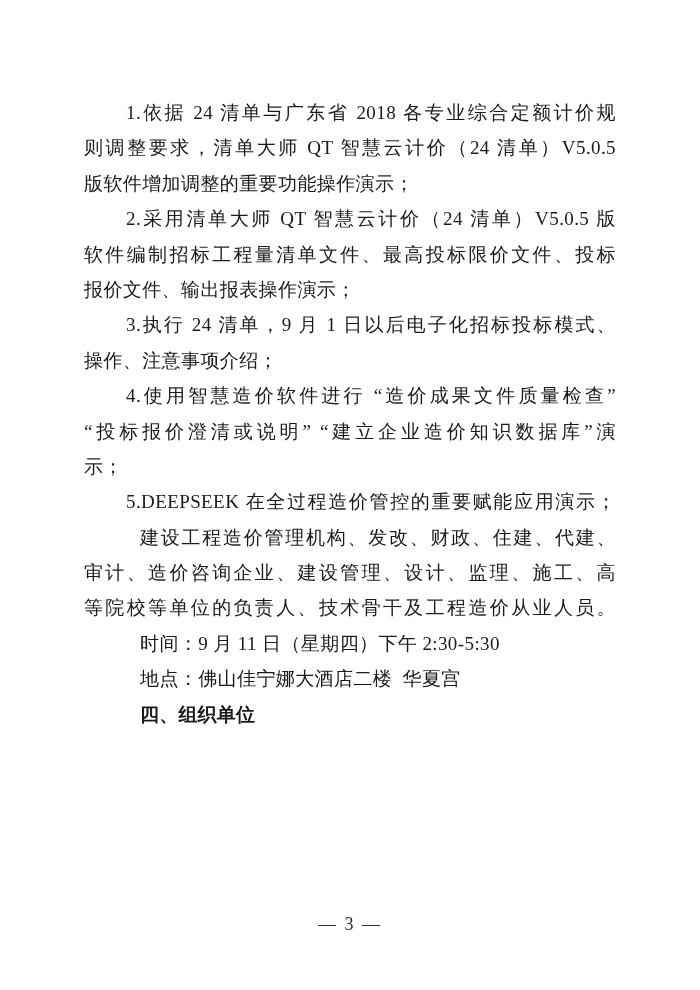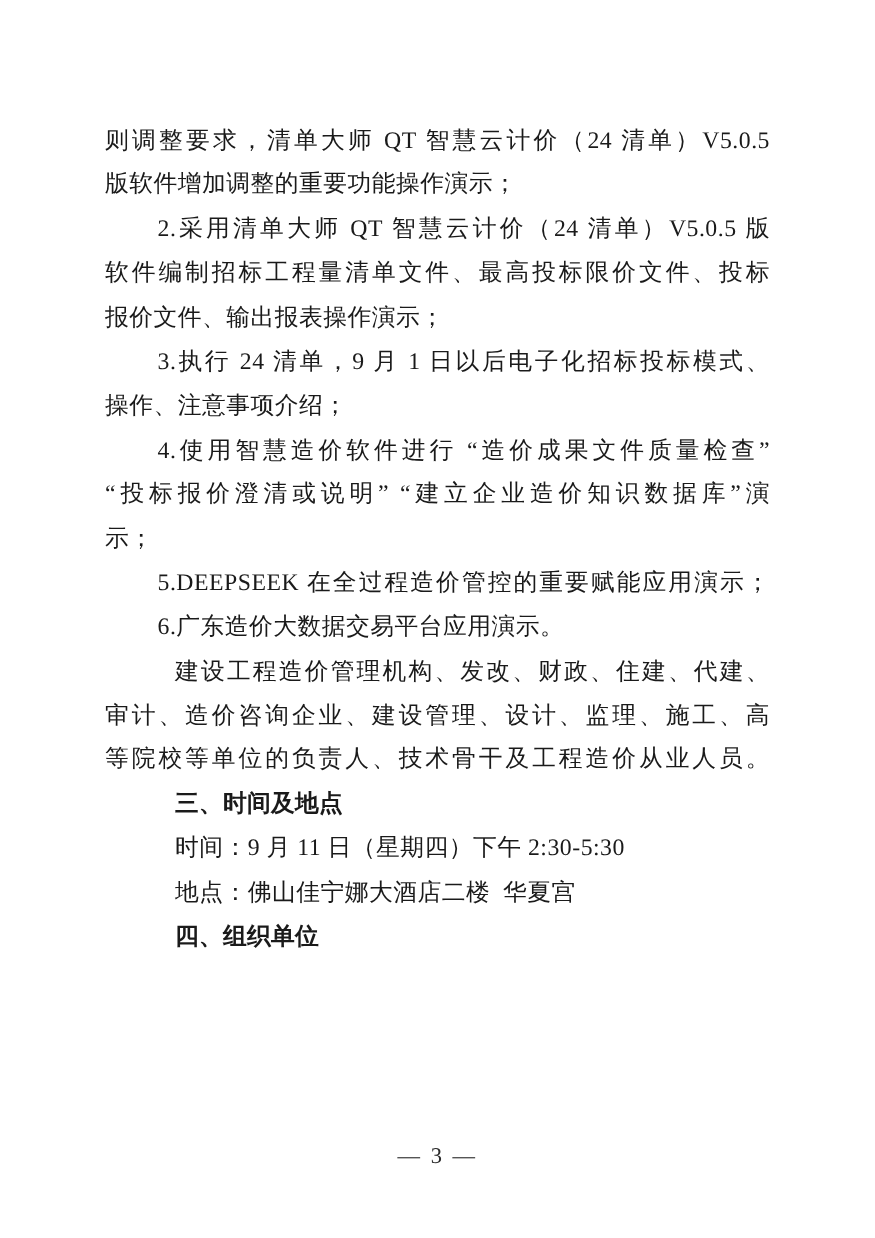--- a/index.html
+++ b/index.html
@@ -58,35 +58,34 @@
     line-height: 28px;
     letter-spacing: 2px;
     color: #2a2a2a;
   }
 </style>
 </head>
 <body>
 
 <div class="page">
   <div class="doc">
+    <div class="ln i1 j">1.依据 24 清单与广东省 2018 各专业综合定额计价规</div>
     <div class="ln j">则调整要求，清单大师 QT 智慧云计价（24 清单）V5.0.5</div>
     <div class="ln">版软件增加调整的重要功能操作演示；</div>
     <div class="ln i1 j">2.采用清单大师 QT 智慧云计价（24 清单）V5.0.5 版</div>
     <div class="ln j">软件编制招标工程量清单文件、最高投标限价文件、投标</div>
     <div class="ln">报价文件、输出报表操作演示；</div>
     <div class="ln i1 j">3.执行 24 清单，9 月 1 日以后电子化招标投标模式、</div>
     <div class="ln">操作、注意事项介绍；</div>
     <div class="ln i1 j">4.使用智慧造价软件进行 “造价成果文件质量检查”</div>
     <div class="ln j">“投标报价澄清或说明” “建立企业造价知识数据库”演</div>
     <div class="ln">示；</div>
     <div class="ln i1 j">5.DEEPSEEK 在全过程造价管控的重要赋能应用演示；</div>
-    <div class="ln i1">6.广东造价大数据交易平台应用演示。</div>
     <div class="ln i2 j">建设工程造价管理机构、发改、财政、住建、代建、</div>
     <div class="ln j">审计、造价咨询企业、建设管理、设计、监理、施工、高</div>
     <div class="ln j">等院校等单位的负责人、技术骨干及工程造价从业人员。</div>
-    <div class="ln i2 h">三、时间及地点</div>
     <div class="ln i2">时间：9 月 11 日（星期四）下午 2:30-5:30</div>
     <div class="ln i2">地点：佛山佳宁娜大酒店二楼  华夏宫</div>
     <div class="ln i2 h">四、组织单位</div>
   </div>
 
   <div class="footer">— 3 —</div>
 </div>
 
 </body></html>

